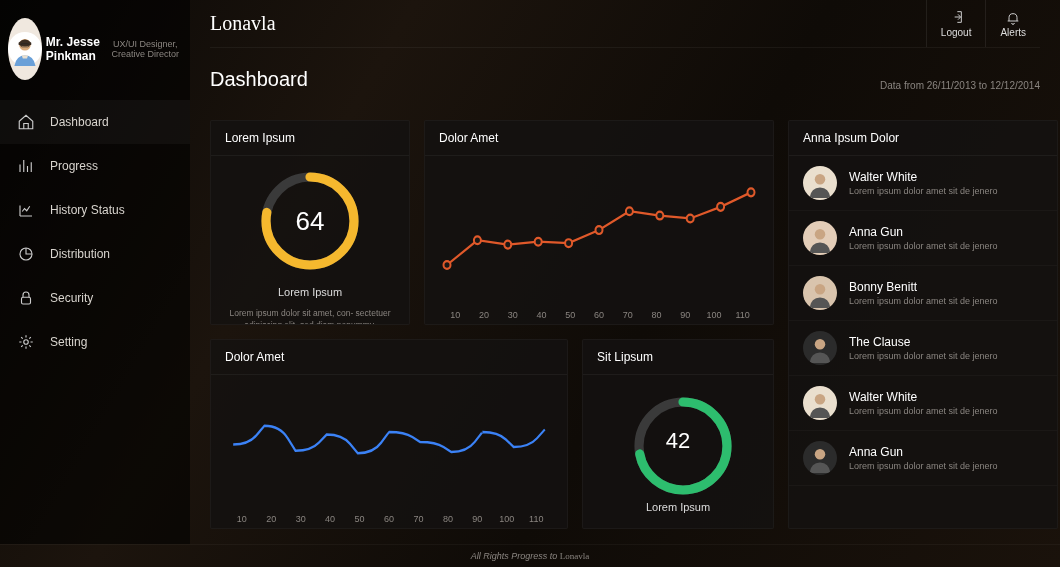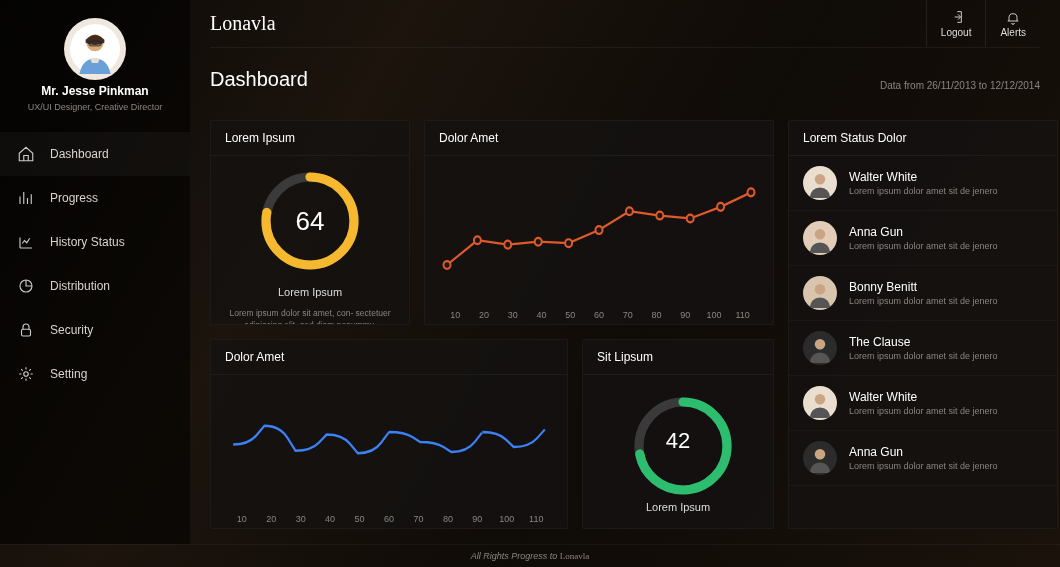--- a/index.html
+++ b/index.html
@@ -20,21 +20,21 @@
     background:linear-gradient(120deg,#0a0806 0%,#1c140d 30%,#0f0b07 60%,#1a120b 100%);
     color:var(--text);
     display:flex;flex-direction:column;
   }
   .app{display:flex;flex:1;min-height:0;}
   
   .sidebar{
     width:190px;flex:none;background:rgba(0,0,0,0.55);
     display:flex;flex-direction:column;gap:6px;padding-top:14px;
   }
-  .profile{display:flex;flex-direction:column;align-items:center;gap:4px;padding:4px 8px 14px;}
+  .profile{display:flex;flex-direction:row;align-items:center;gap:4px;padding:4px 8px 14px;}
   .avatar-lg{
     width:62px;height:62px;border-radius:50%;background:#f0e8df;
     display:flex;align-items:center;justify-content:center;
     position:relative;overflow:hidden;
   }
   .avatar-lg svg{width:50px;height:50px;}
   .profile-name{font-size:12px;font-weight:bold;color:#fff;}
   .profile-role{font-size:9px;color:var(--muted);text-align:center;}
   .nav{display:flex;flex-direction:column;}
   .nav-item{
@@ -267,21 +267,21 @@
               <span>70</span>
               <span>80</span>
               <span>90</span>
               <span>100</span>
               <span>110</span>
             </div>
         </div>
       </section>
 
       <section class="card c3">
-        <div class="card-h">Lorem Status Dolor</div>
+        <div class="card-h">Anna Ipsum Dolor</div>
         <div id="people-list" class="people">
             <div class="person">
     <div class="avatar-sm" style="background:#eadfce">
       <svg viewBox="0 0 40 40">
         <circle cx="20" cy="15" r="7" fill="#c9a583"></circle>
         <path d="M6 40 q2 -14 14 -14 q12 0 14 14 z" fill="#555"></path>
       </svg>
     </div>
     <div class="person-meta">
       <div class="person-name">Walter White</div>

